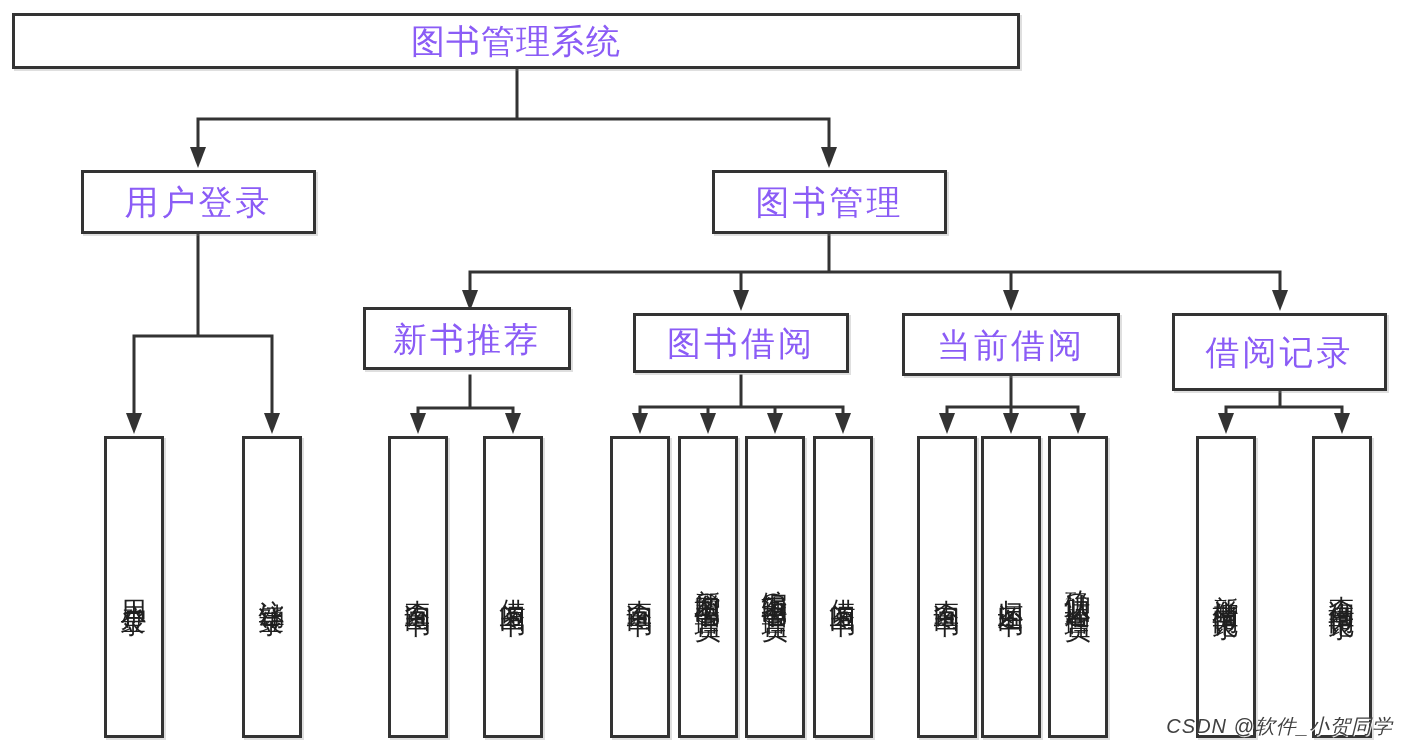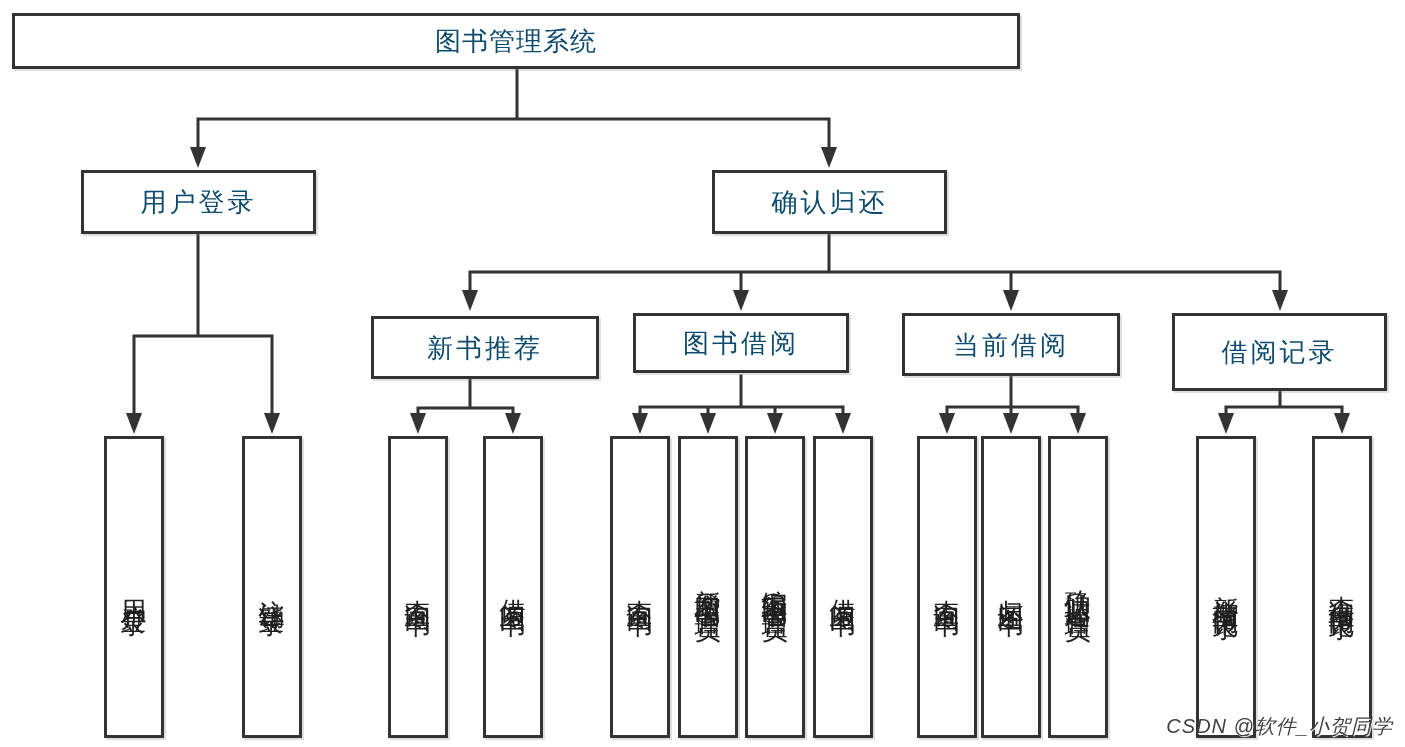--- a/index.html
+++ b/index.html
@@ -26,22 +26,22 @@
     box-sizing: border-box;
     background: #ffffff;
     border: 3px solid #333333;
     display: flex;
     align-items: center;
     justify-content: center;
     z-index: 2;
     box-shadow: 2px 2px 0 rgba(140,140,140,0.28);
   }
   .hlabel {
-    font-size: 26px;
-    color: #0c4a6e;
+    font-size: 34px;
+    color: #8b5cf6;
     letter-spacing: 3px;
     white-space: nowrap;
     line-height: 1;
   }
   .root-label {
     letter-spacing: 1px;
   }
   .vlabel {
     writing-mode: vertical-rl;
     text-orientation: mixed;
@@ -117,24 +117,24 @@
   </svg>
 
   <div class="node" style="left:12px; top:13px; width:1008px; height:56px;">
     <span class="hlabel root-label">图书管理系统</span>
   </div>
 
   <div class="node" style="left:81px; top:170px; width:235px; height:64px;">
     <span class="hlabel">用户登录</span>
   </div>
   <div class="node" style="left:712px; top:170px; width:235px; height:64px;">
-    <span class="hlabel">确认归还</span>
+    <span class="hlabel">图书管理</span>
   </div>
 
-  <div class="node" style="left:363px; top:316px; width:228px; height:63px;margin-left:8px;">
+  <div class="node" style="left:363px; top:307px; width:208px; height:63px;">
     <span class="hlabel">新书推荐</span>
   </div>
   <div class="node" style="left:633px; top:313px; width:216px; height:60px;">
     <span class="hlabel">图书借阅</span>
   </div>
   <div class="node" style="left:902px; top:313px; width:218px; height:63px;">
     <span class="hlabel">当前借阅</span>
   </div>
   <div class="node" style="left:1172px; top:313px; width:215px; height:78px;">
     <span class="hlabel">借阅记录</span>

